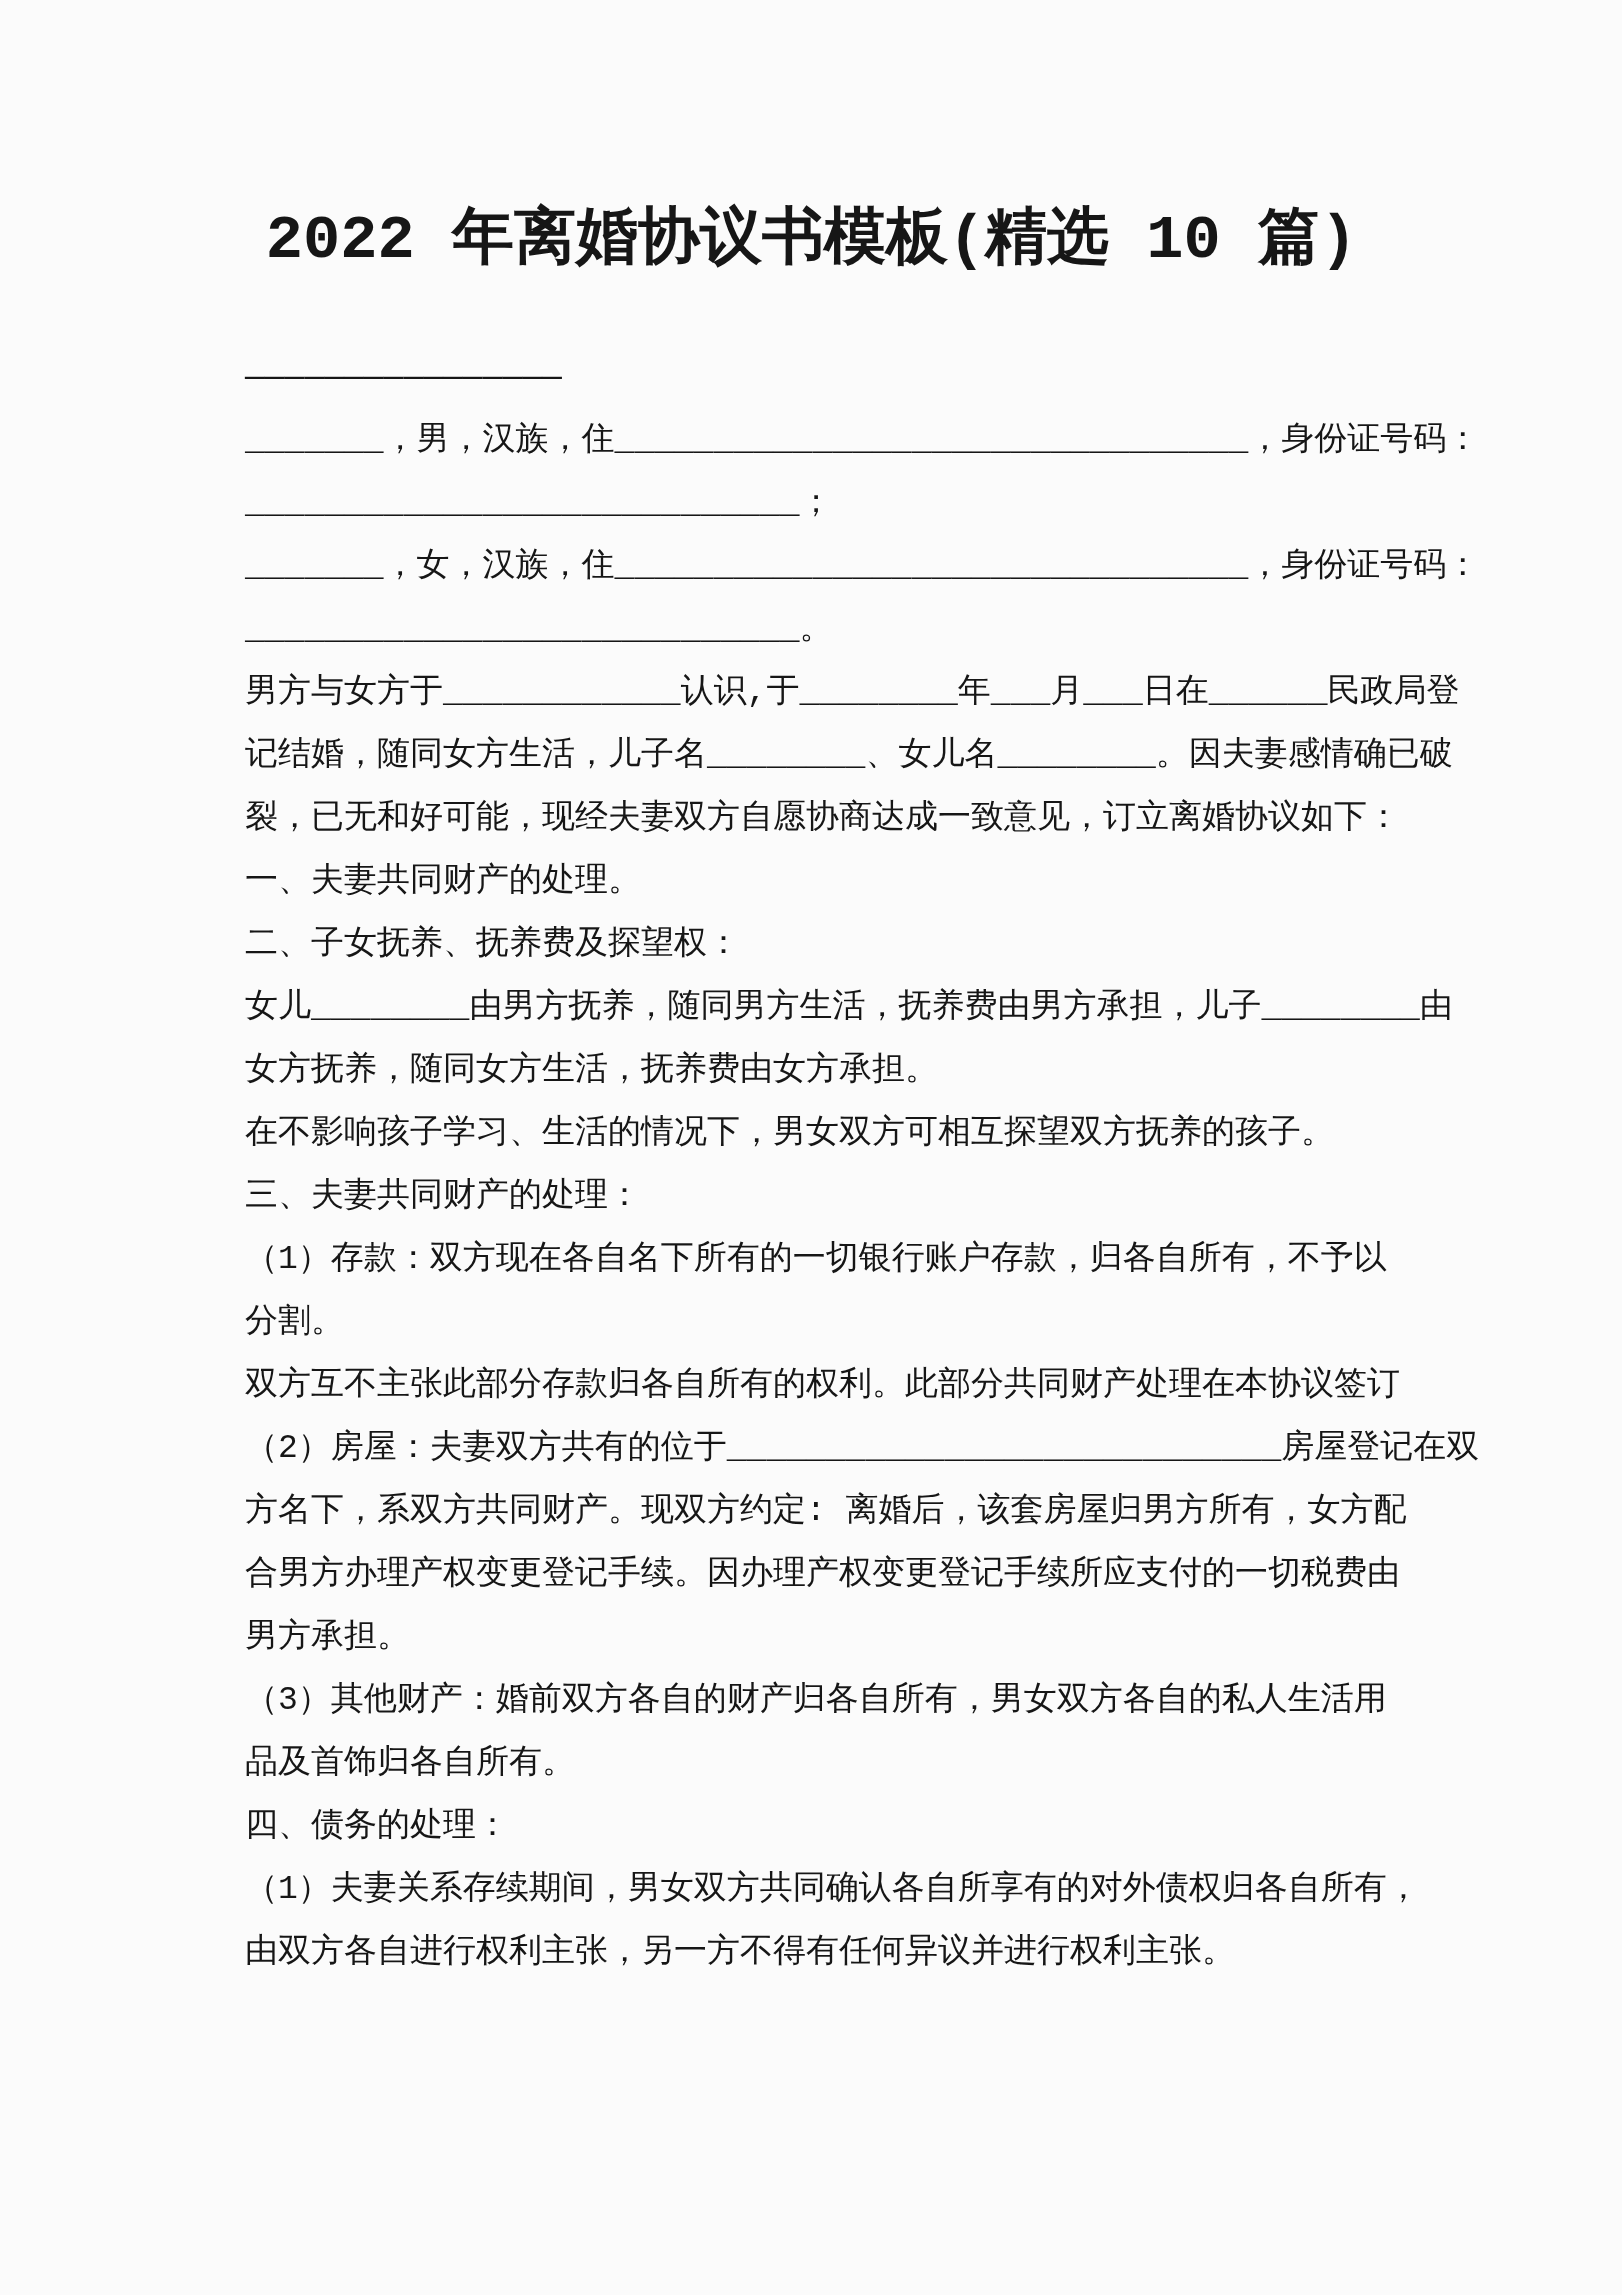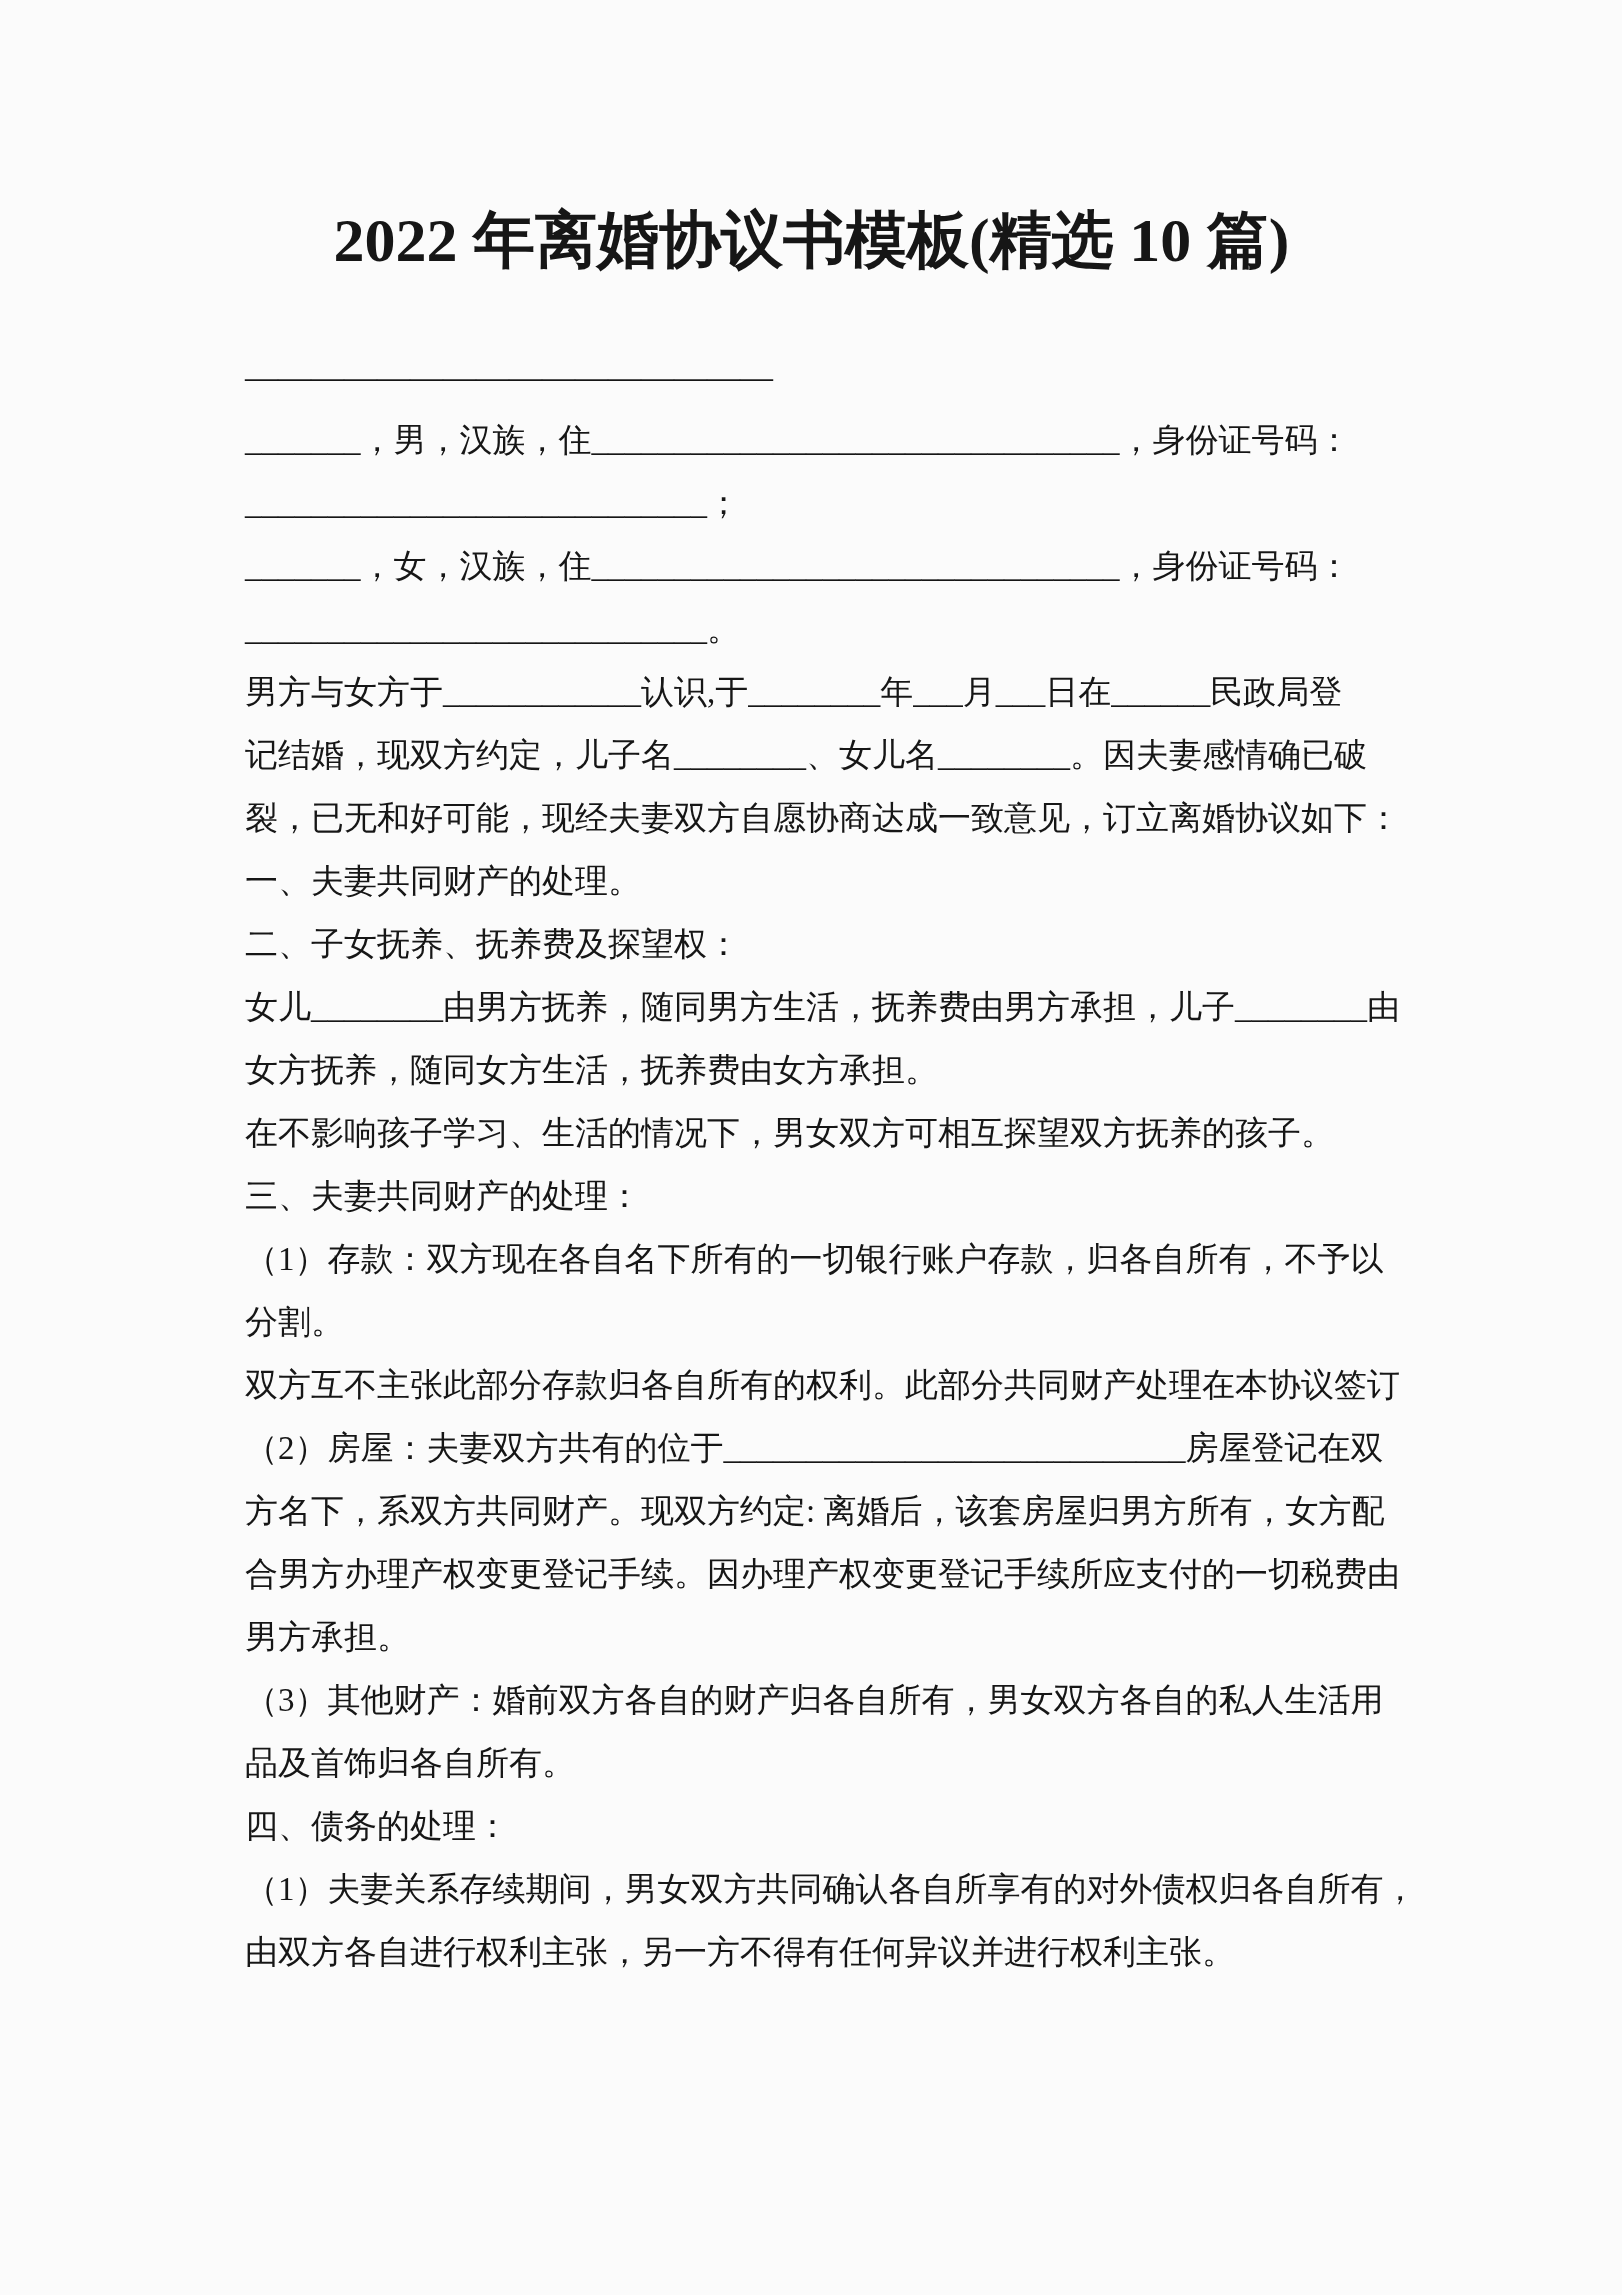--- a/index.html
+++ b/index.html
@@ -6,21 +6,21 @@
     margin: 0;
     padding: 0;
     background: #e8e8e8;
   }
   .page {
     position: relative;
     width: 1623px;
     height: 2295px;
     margin: 0 auto;
     background: #fbfbfb;
-    font-family: Liberation Serif, serif;
+    font-family: Liberation Mono, monospace;
     color: #161616;
     overflow: hidden;
   }
   .doc-title {
     position: absolute;
     top: 198px;
     left: 0;
     width: 100%;
     text-align: center;
     font-size: 62px;
@@ -47,21 +47,21 @@
 
 <div class="page" style="background: rgb(251, 251, 251); color: rgb(22, 22, 22);">
   <div class="doc-title">2022 年离婚协议书模板(精选 10 篇)</div>
   <div class="doc-body">
       <div class="doc-line">————————————————</div>
       <div class="doc-line">_______，男，汉族，住________________________________，身份证号码：</div>
       <div class="doc-line">____________________________；</div>
       <div class="doc-line">_______，女，汉族，住________________________________，身份证号码：</div>
       <div class="doc-line">____________________________。</div>
       <div class="doc-line">男方与女方于____________认识,于________年___月___日在______民政局登</div>
-      <div class="doc-line">记结婚，现双方约定，儿子名________、女儿名________。因夫妻感情确已破</div>
+      <div class="doc-line">记结婚，随同女方生活，儿子名________、女儿名________。因夫妻感情确已破</div>
       <div class="doc-line">裂，已无和好可能，现经夫妻双方自愿协商达成一致意见，订立离婚协议如下：</div>
       <div class="doc-line">一、夫妻共同财产的处理。</div>
       <div class="doc-line">二、子女抚养、抚养费及探望权：</div>
       <div class="doc-line">女儿________由男方抚养，随同男方生活，抚养费由男方承担，儿子________由</div>
       <div class="doc-line">女方抚养，随同女方生活，抚养费由女方承担。</div>
       <div class="doc-line">在不影响孩子学习、生活的情况下，男女双方可相互探望双方抚养的孩子。</div>
       <div class="doc-line">三、夫妻共同财产的处理：</div>
       <div class="doc-line">（1）存款：双方现在各自名下所有的一切银行账户存款，归各自所有，不予以</div>
       <div class="doc-line">分割。</div>
       <div class="doc-line">双方互不主张此部分存款归各自所有的权利。此部分共同财产处理在本协议签订</div>

